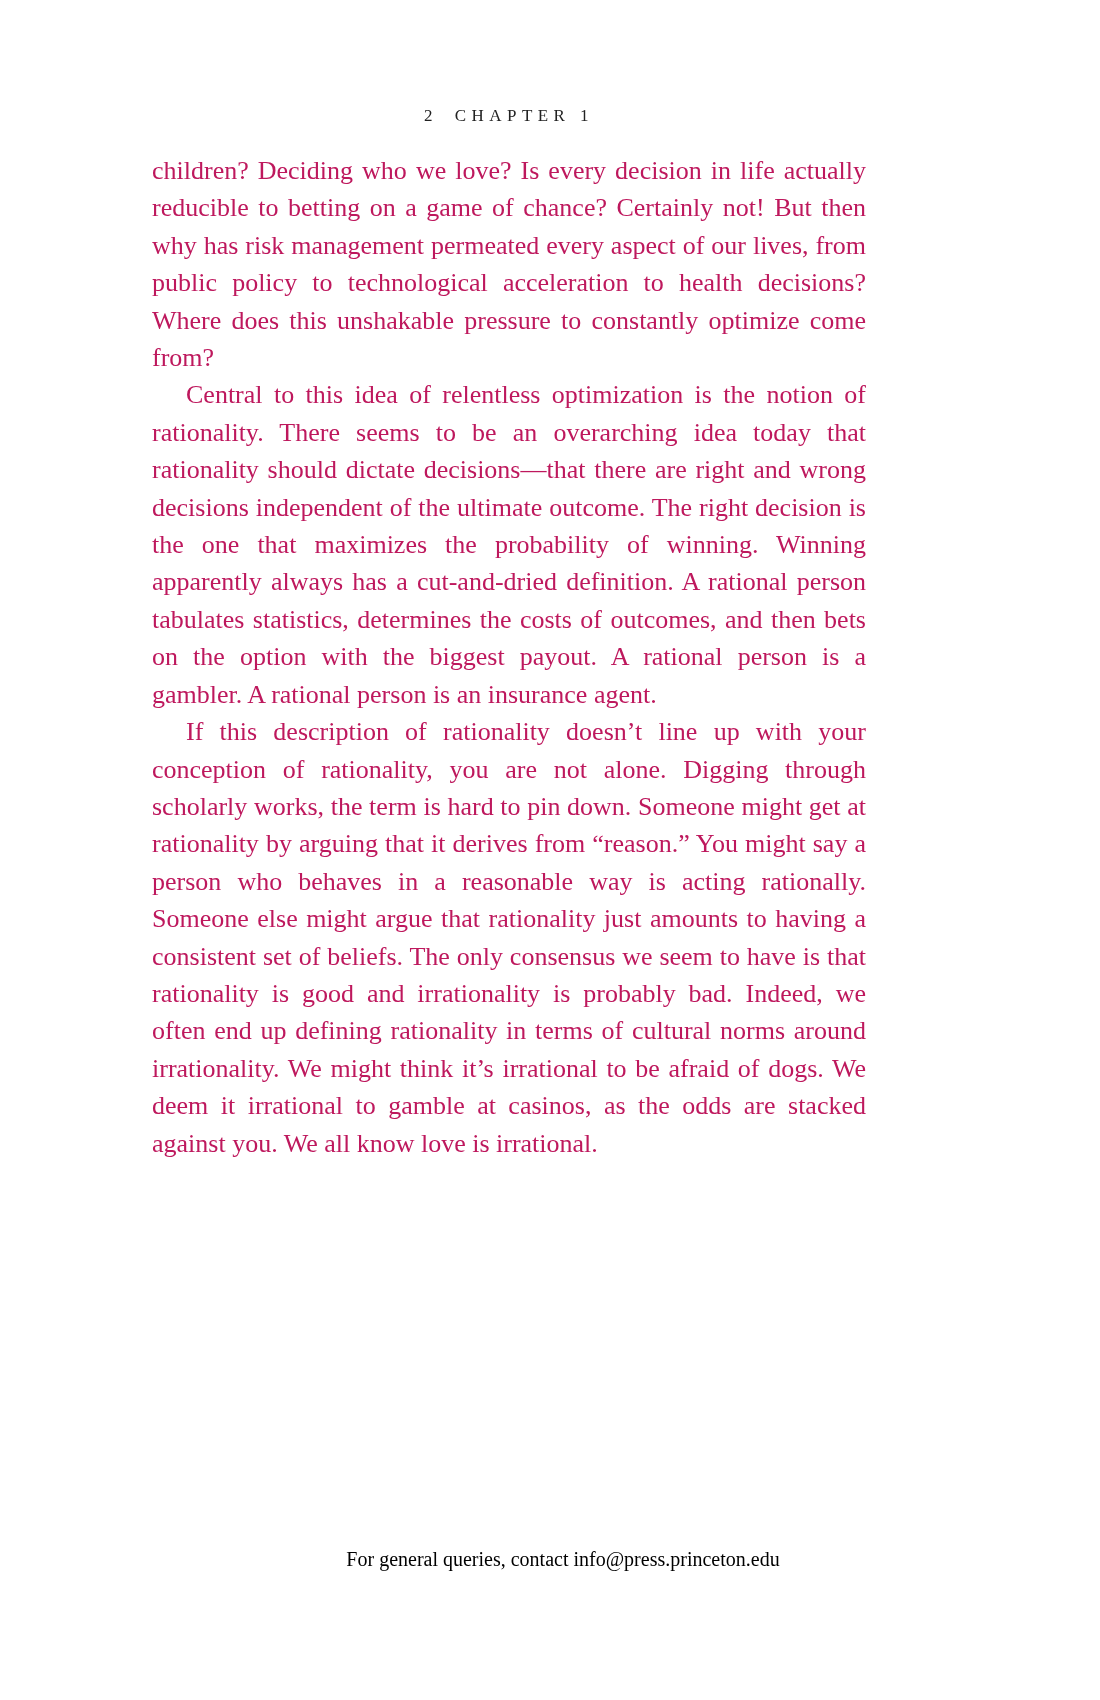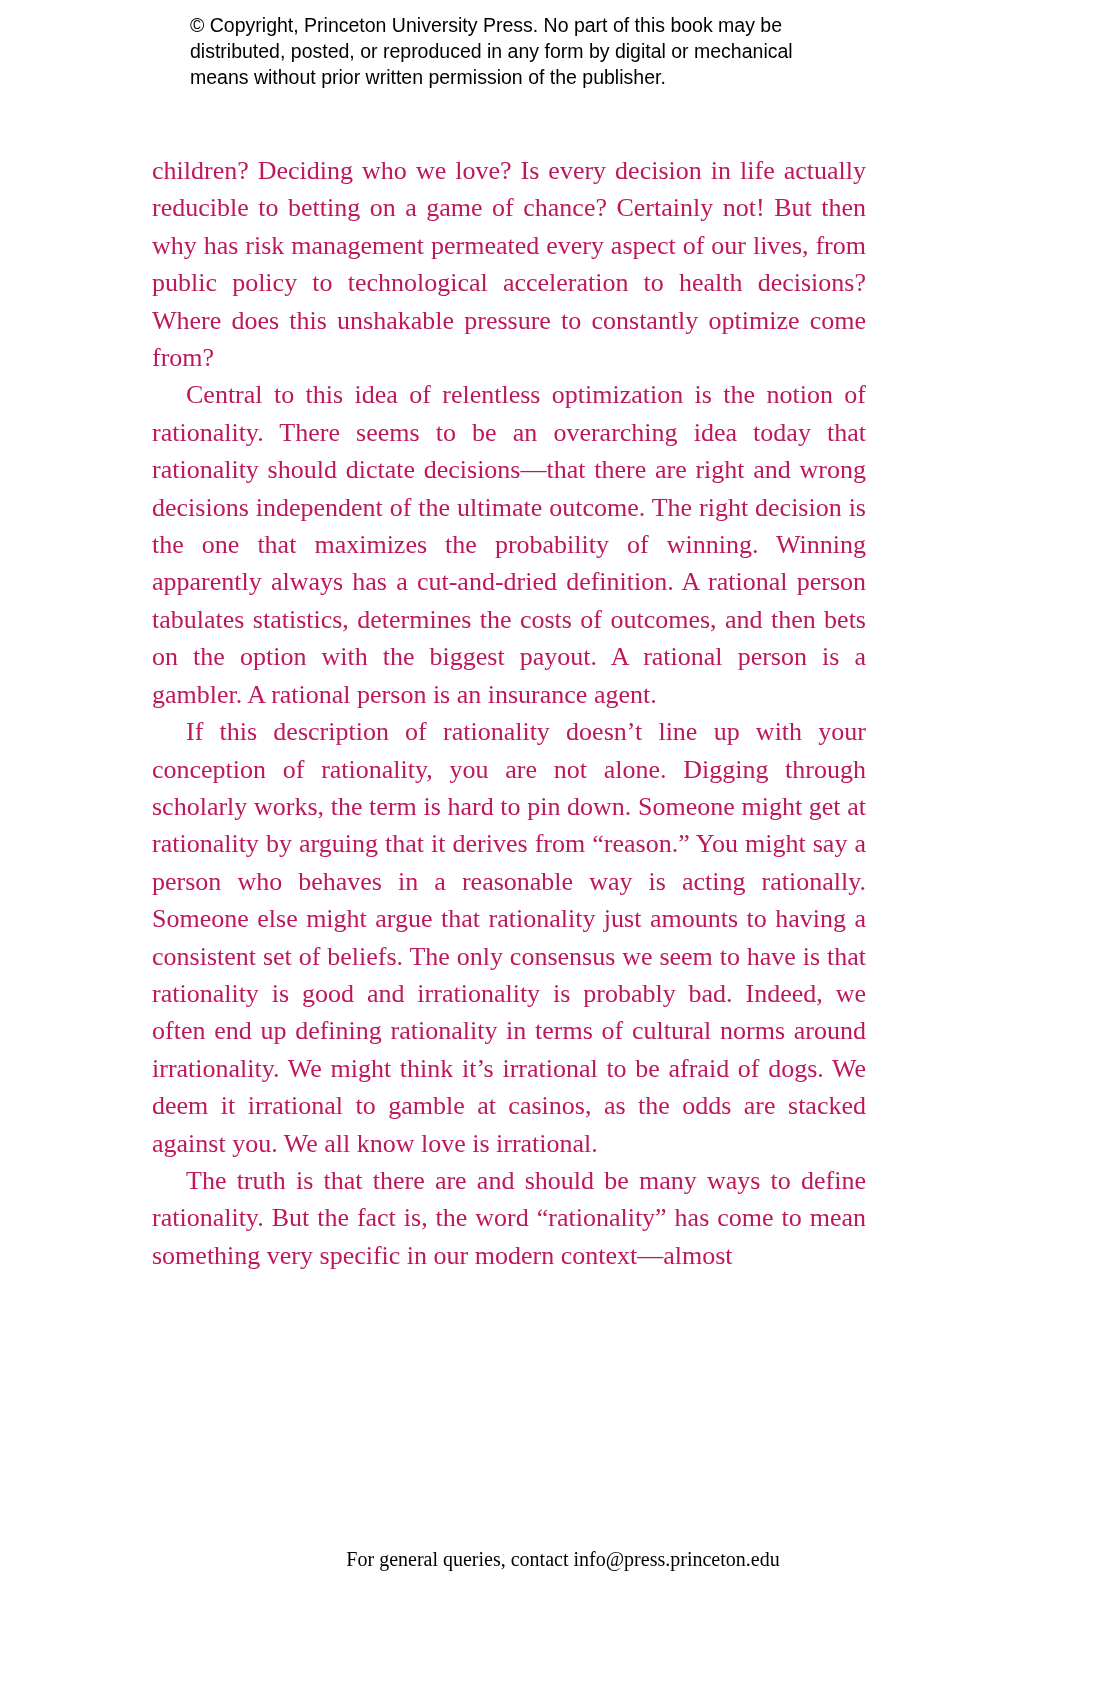--- a/index.html
+++ b/index.html
@@ -71,25 +71,26 @@
     font-size: 20px;
     color: #000000;
     margin-left: 13px;
   }
 </style>
 </head>
 <body>
 
 <div class="page">
 
-  <div class="copyright">© Copyright, Princeton University Press. No part of this book may be distributed, posted, or reproduced in any form by digital or mechanical means without prior written permission of the publisher.</div>
 
+  <div class="chapter-header">
+    <span class="page-num">2</span><span class="chapter-label">CHAPTER 1</span>
+  </div>
 
   <div class="body-text">
     <p>children? Deciding who we love? Is every decision in life actually reducible to betting on a game of chance? Certainly not! But then why has risk management permeated every aspect of our lives, from public policy to technological acceleration to health decisions? Where does this unshakable pressure to constantly optimize come from?</p>
     <p class="indent">Central to this idea of relentless optimization is the notion of rationality. There seems to be an overarching idea today that rationality should dictate decisions—that there are right and wrong decisions independent of the ultimate outcome. The right decision is the one that maximizes the probability of winning. Winning apparently always has a cut-and-dried definition. A rational person tabulates statistics, determines the costs of outcomes, and then bets on the option with the biggest payout. A rational person is a gambler. A rational person is an insurance agent.</p>
     <p class="indent">If this description of rationality doesn’t line up with your conception of rationality, you are not alone. Digging through scholarly works, the term is hard to pin down. Someone might get at rationality by arguing that it derives from “reason.” You might say a person who behaves in a reasonable way is acting rationally. Someone else might argue that rationality just amounts to having a consistent set of beliefs. The only consensus we seem to have is that rationality is good and irrationality is probably bad. Indeed, we often end up defining rationality in terms of cultural norms around irrationality. We might think it’s irrational to be afraid of dogs. We deem it irrational to gamble at casinos, as the odds are stacked against you. We all know love is irrational.</p>
-    <p class="indent">The truth is that there are and should be many ways to define rationality. But the fact is, the word “rationality” has come to mean something very specific in our modern context—almost</p>
   </div>
 
   <div class="footer">For general queries, contact info@press.princeton.edu</div>
 
 </div>
 
 </body></html>

